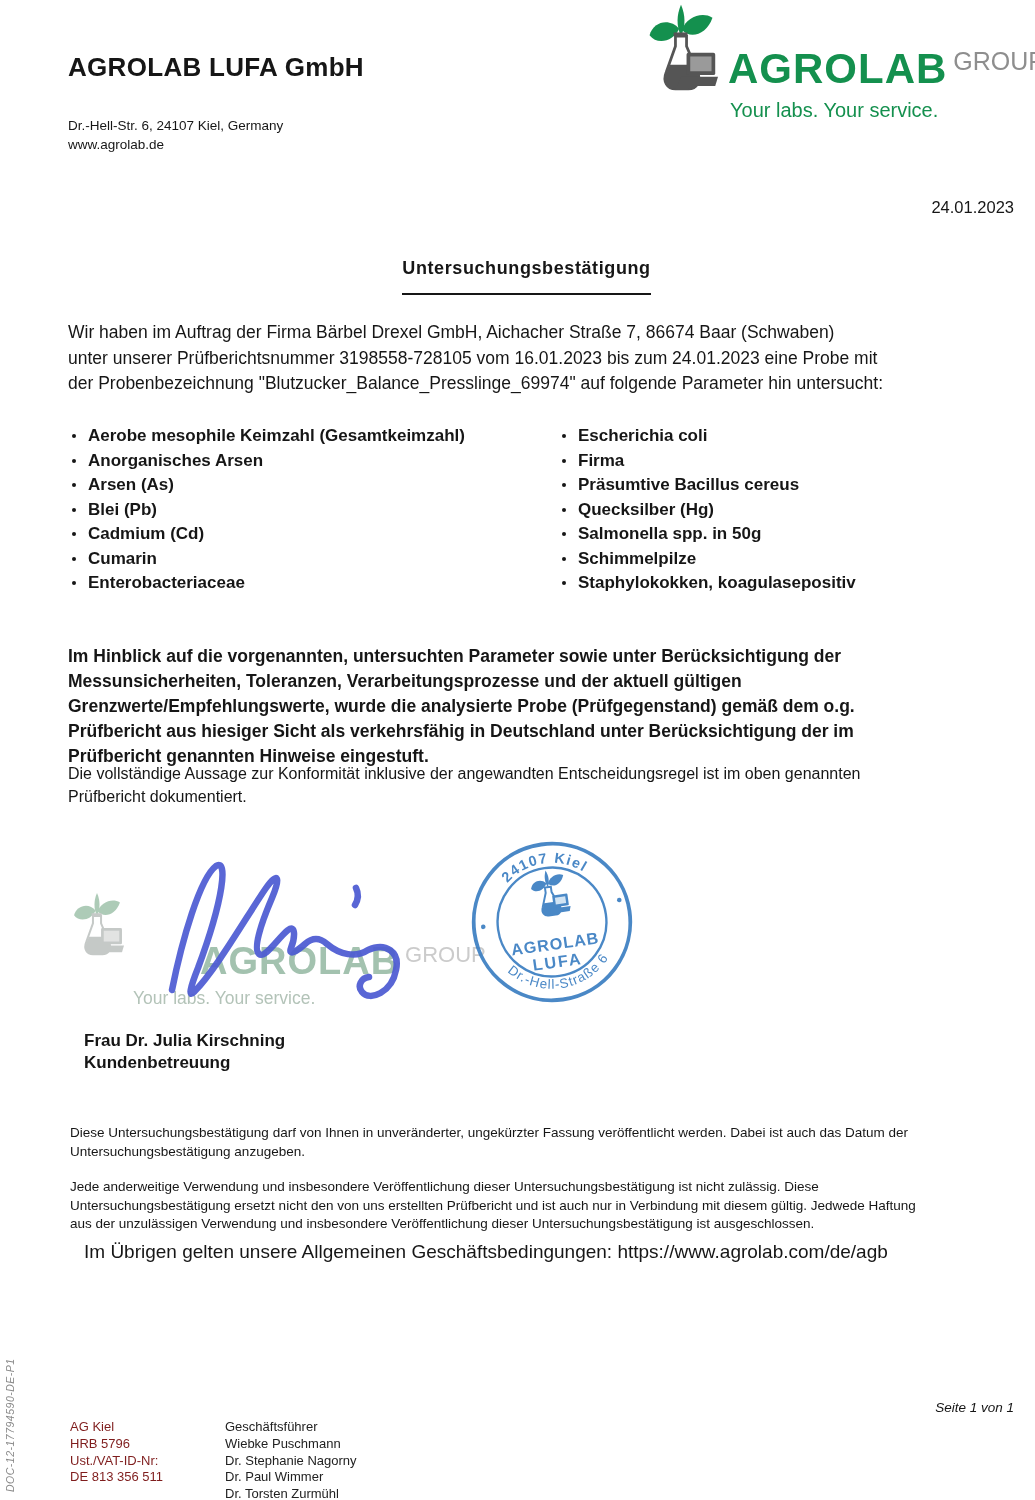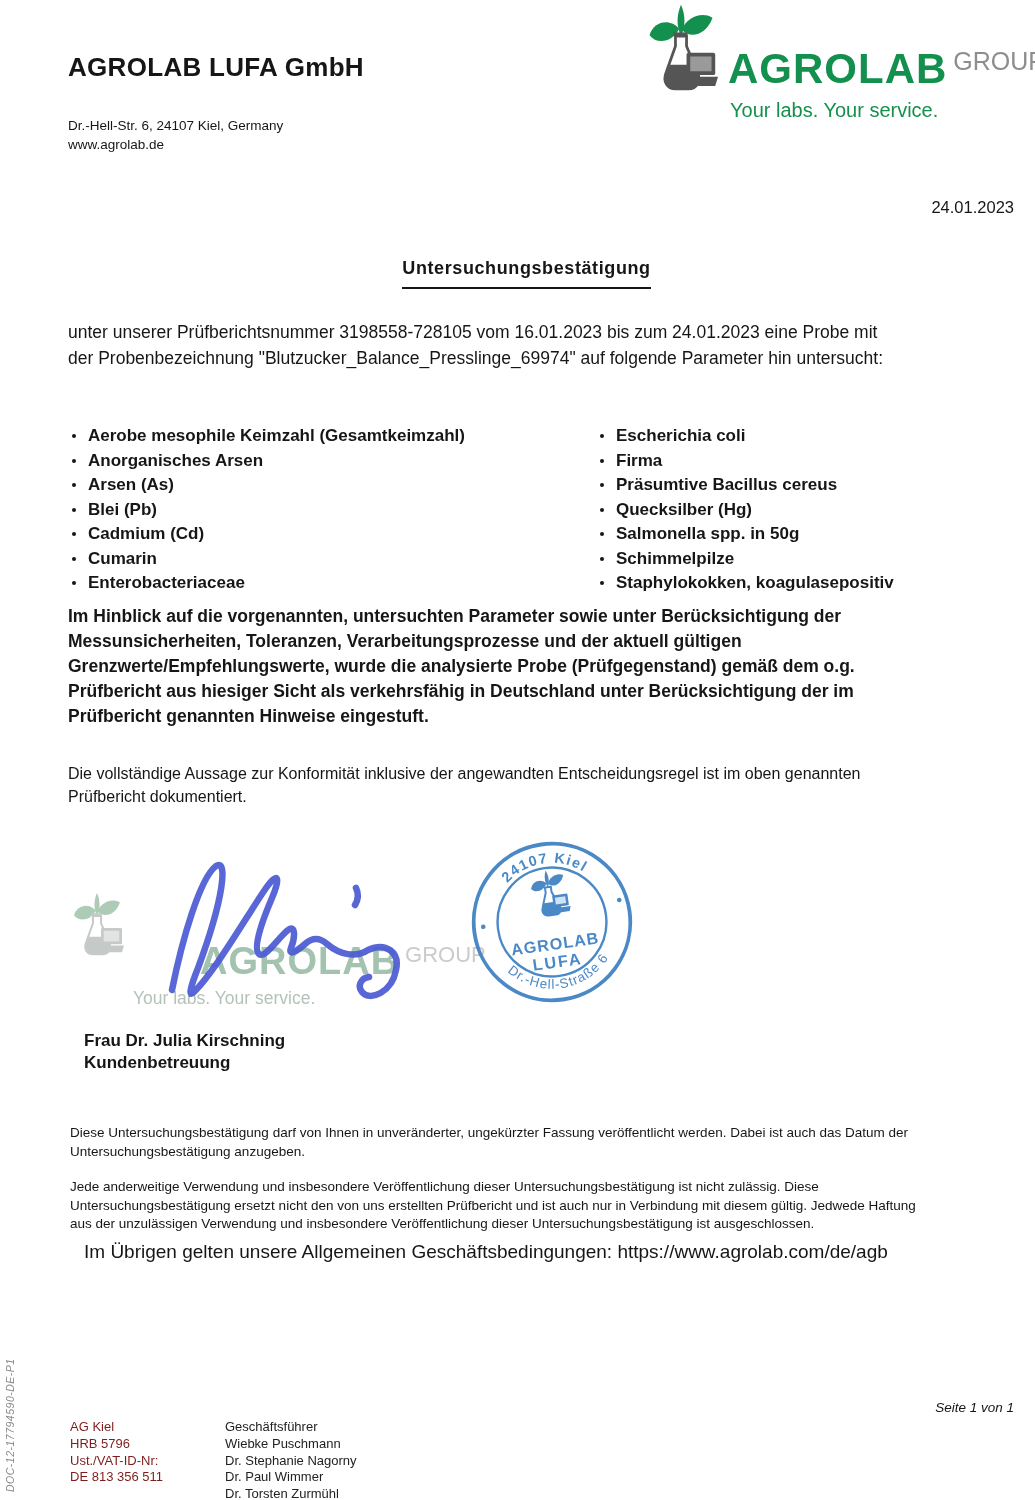--- a/index.html
+++ b/index.html
@@ -15,31 +15,31 @@
   .logo { position:absolute; left:644px; top:2px; display:flex; }
   .logo-text { margin-left:10px; padding-top:46px; }
   .logo-row { display:flex; align-items:flex-start; }
   .logo-brand { font-size:42px; font-weight:bold; color:#14904e; letter-spacing:1px; line-height:1; }
   .logo-group { font-size:25px; color:#8e8e8e; margin-left:6px; margin-top:1px; line-height:1; }
   .logo-tagline { font-size:20px; color:#14904e; margin-top:9px; margin-left:2px; }
   
   .doc-date { position:absolute; top:198px; right:21px; font-size:16.5px; }
   .doc-title-wrap { position:absolute; top:258px; left:0; width:100%; text-align:center; }
   .doc-title { display:inline-block; font-size:18px; font-weight:bold; letter-spacing:0.6px;
-               border-bottom:2px solid #161616; padding-bottom:8px;margin-left:18px; }
+               border-bottom:2px solid #161616; padding-bottom:14px;margin-left:18px; }
   
   .intro { position:absolute; left:68px; top:320px; font-size:17.5px; line-height:25.5px; }
   .params { position:absolute; left:68px; top:424px; width:950px; display:flex;
-            font-size:17px; font-weight:bold;gap:38px; }
+            font-size:17px; font-weight:bold; }
   .params-col1 { width:490px; }
   .params-col2 { flex:1; }
   .param-item { display:flex; line-height:24.5px; }
   .dot { flex:0 0 4px; width:4px; height:4px; background:#161616; border-radius:50%;
          margin:10px 12px 0 4px; }
-  .assessment { position:absolute; left:68px; top:604px; font-size:17.5px; font-weight:bold; line-height:25px; }
+  .assessment { position:absolute; left:68px; top:644px; font-size:17.5px; font-weight:bold; line-height:25px; }
   .conformity { position:absolute; left:68px; top:762px; font-size:16px; line-height:23px; }
   
   .sign-area { position:absolute; left:60px; top:830px; width:600px; height:198px; }
   .wm-icon { position:absolute; left:10px; top:60px; opacity:0.85; }
   .wm-text { position:absolute; left:140px; top:112px; display:flex; align-items:flex-start; }
   .wm-brand { font-size:38px; font-weight:bold; color:#a3c2af; letter-spacing:1px; line-height:1; }
   .wm-group { font-size:22px; color:#cbcbcb; margin-left:6px; margin-top:2px; line-height:1; }
   .wm-tagline { position:absolute; left:73px; top:158px; font-size:17.5px; color:#b3c3b8; }
   .sig-svg { position:absolute; left:100px; top:20px; }
   .stamp-svg { position:absolute; left:408px; top:2px; opacity:0.92; }
@@ -89,20 +89,21 @@
       <div class="logo-tagline">Your labs. Your service.</div>
     </div>
   </div>
 
   <div class="doc-date">24.01.2023</div>
   <div class="doc-title-wrap">
     <span class="doc-title">Untersuchungsbestätigung</span>
   </div>
 
   <div class="intro">
+    <div>Wir haben im Auftrag der Firma Bärbel Drexel GmbH, Aichacher Straße  7, 86674 Baar  (Schwaben)</div>
     <div>unter unserer Prüfberichtsnummer 3198558-728105 vom 16.01.2023 bis zum 24.01.2023 eine Probe mit</div>
     <div>der Probenbezeichnung "Blutzucker_Balance_Presslinge_69974" auf folgende Parameter hin untersucht:</div>
   </div>
 
   <div class="params">
     <div class="params-col1">
       <div class="param-item">
           <span class="dot"></span>
           <span>Aerobe mesophile Keimzahl (Gesamtkeimzahl)</span>
         </div>

